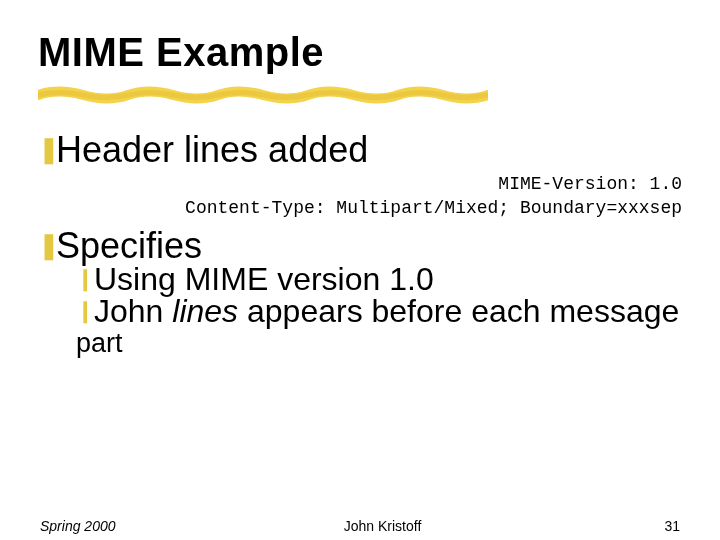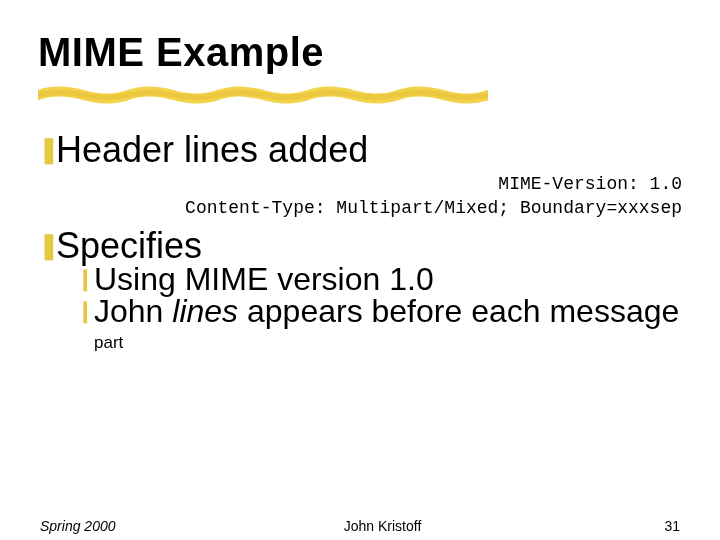--- a/index.html
+++ b/index.html
@@ -81,22 +81,21 @@
     flex: 0 0 18px;
     color: #e6c742;
     font-size: 22px;
     line-height: 30px;
   }
   .l2 .text {
     font-size: 32px;
     line-height: 30px;
   }
   .l2 .cont {
-    margin-left: 18px;
-    font-size: 17px;
+    font-size: 27px;
     line-height: 30px;
   }
   .ital { font-style: italic; }
   .footer {
     position: absolute;
     left: 0;
     right: 0;
     bottom: 22px;
     width: 720px;
     font-size: 14px;

